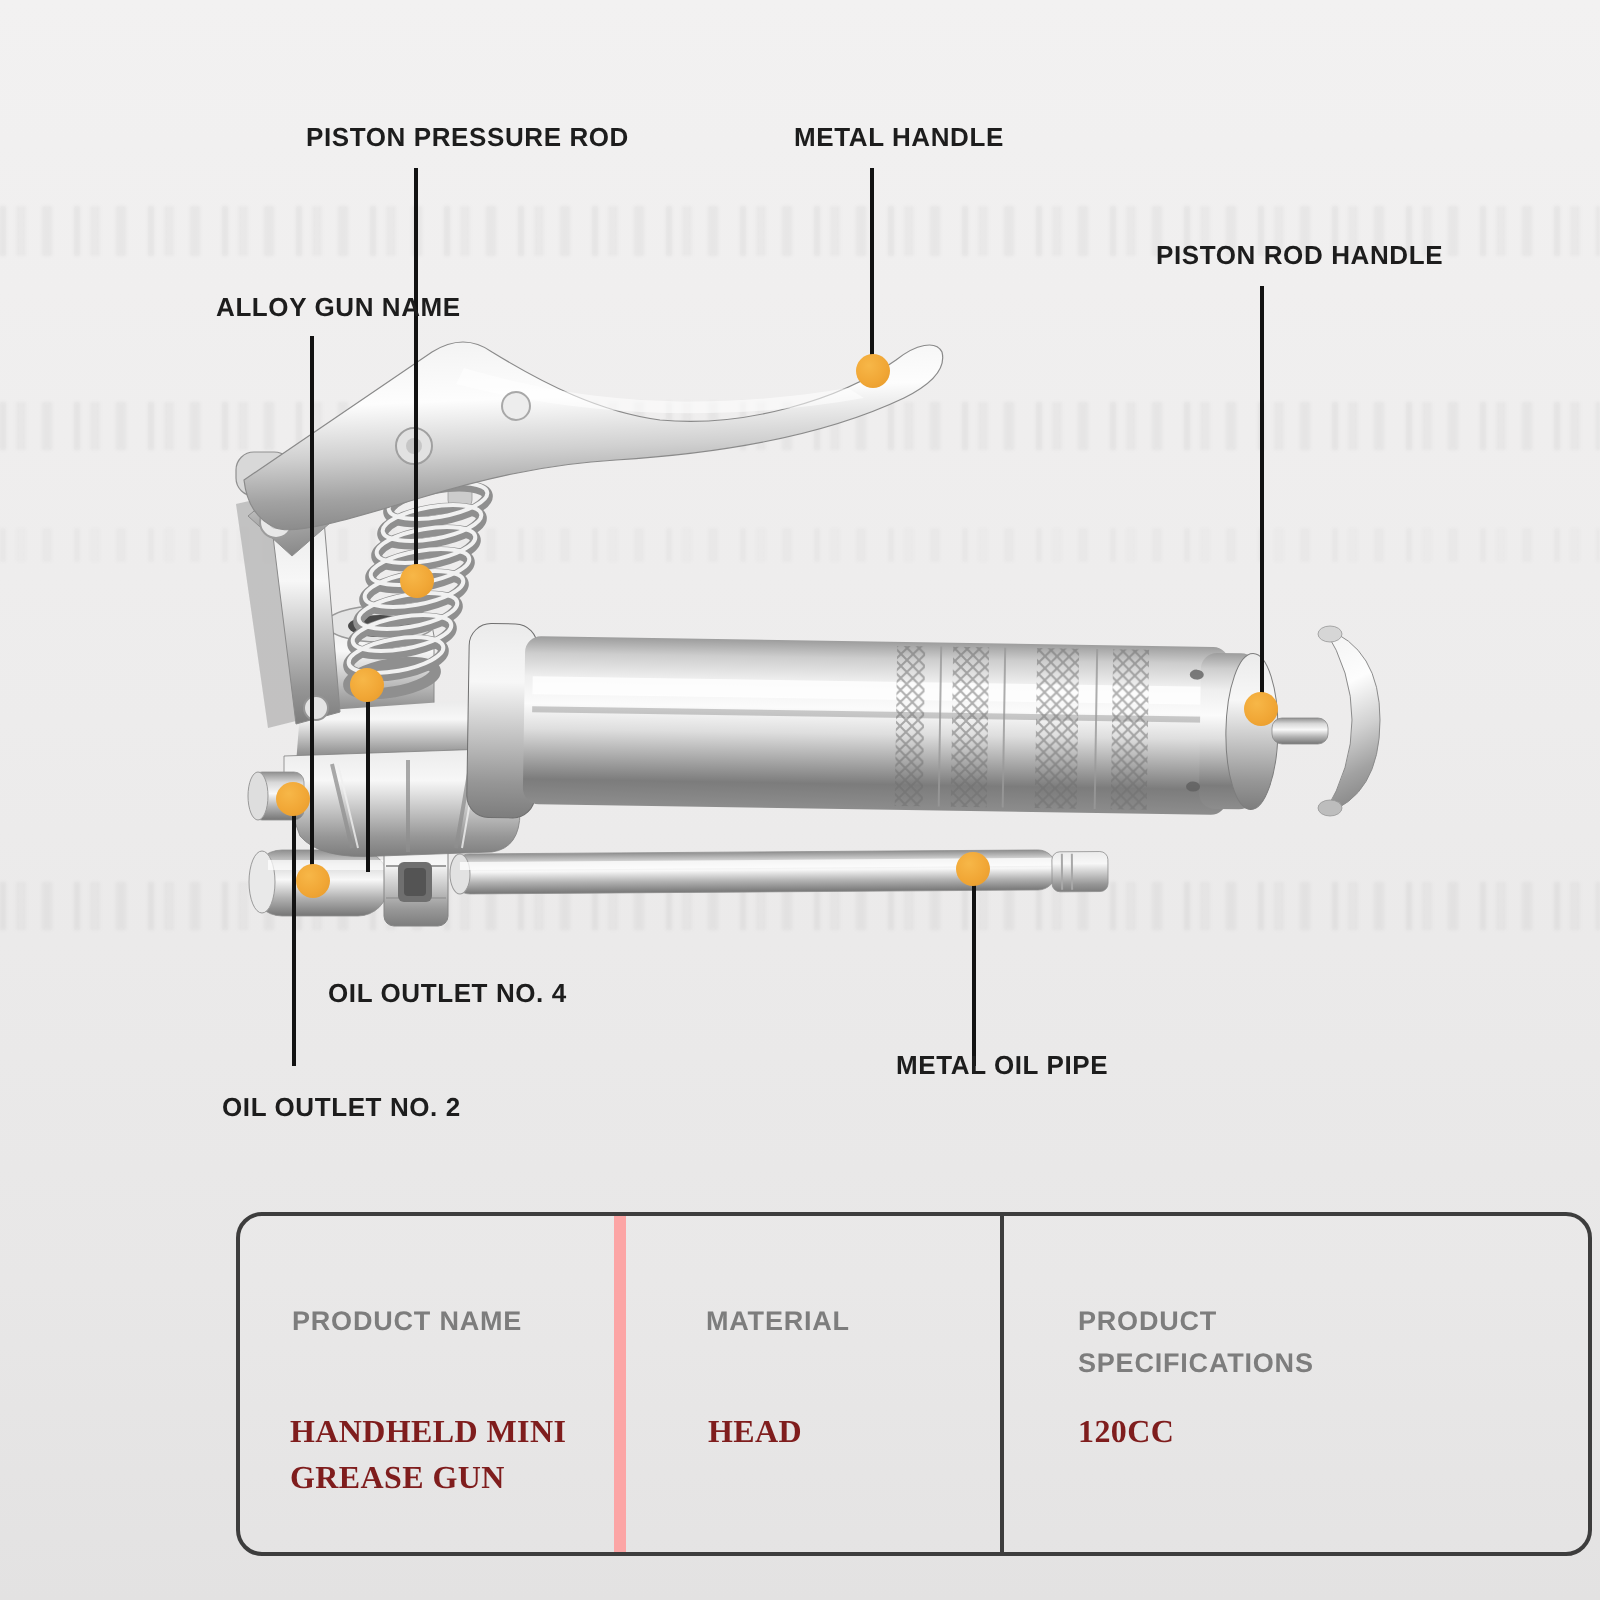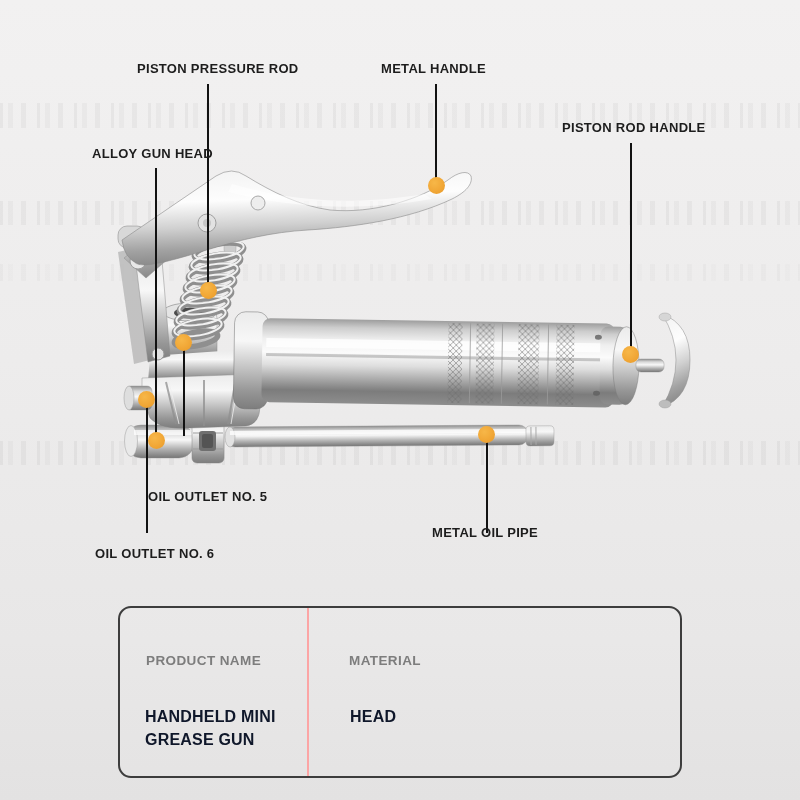--- a/index.html
+++ b/index.html
@@ -12,45 +12,45 @@
   .wm{
     position:absolute;left:0;width:800px;pointer-events:none;
     background:repeating-linear-gradient(90deg,
       rgba(110,110,110,.08) 0 3px, rgba(0,0,0,0) 3px 8px,
       rgba(110,110,110,.05) 8px 13px, rgba(0,0,0,0) 13px 21px,
       rgba(110,110,110,.07) 21px 26px, rgba(0,0,0,0) 26px 37px);
     filter:blur(.7px);
   }
   .callout-label{
     position:absolute;font-size:13px;font-weight:700;color:#1d1d1d;
-    letter-spacing:.3px;white-space:nowrap;
+    letter-spacing:.3px;white-space:nowrap;margin-left:16px;
   }
   .cline{position:absolute;width:2px;background:#121212;}
   .dot{
     position:absolute;width:17px;height:17px;border-radius:50%;
     background:radial-gradient(circle at 38% 34%,#f7b748 0%,#f1a736 55%,#e6992a 100%);
   }
   .gun-svg{position:absolute;left:0;top:0;}
   
   .spec-table{
-    position:absolute;left:118px;top:606px;width:564px;height:172px;
+    position:absolute;left:118px;top:606px;width:678px;height:172px;
     border:2px solid #3d3d3d;border-radius:13px;display:flex;box-sizing:border-box;
     background:rgba(255,255,255,.06);
   }
   .spec-cell{position:relative;height:100%;box-sizing:border-box;}
   .cell-1{width:187px;}
-  .cell-2{width:193px;border-left:2px solid #fca5a5;}
+  .cell-2{width:193px;border-left:6px solid #fca5a5;}
   .cell-3{flex:1;border-left:2px solid #3d3d3d;}
   .cell-header{
     position:absolute;top:42px;font-size:13.5px;font-weight:700;color:#7d7d7d;
     letter-spacing:.4px;line-height:21px;
   }
   .cell-value{
-    position:absolute;top:97px;font-size:16px;font-weight:800;color:#0f172a;
-    letter-spacing:.2px;line-height:23px;
+    position:absolute;top:97px;font-size:16px;font-weight:800;color:#7f1d1d;
+    letter-spacing:.2px;line-height:23px;font-family:Liberation Serif, serif;
   }
   .cell-1 .cell-header{left:26px;}
   .cell-1 .cell-value{left:25px;width:150px;}
   .cell-2 .cell-header{left:40px;}
   .cell-2 .cell-value{left:41px;}
   .cell-3 .cell-header{left:37px;width:140px;}
   .cell-3 .cell-value{left:37px;}
 </style>
 </head>
 <body>
@@ -222,29 +222,33 @@
   <div class="dot" style="left:428px;top:177px;"></div>
   <div class="dot" style="left:622px;top:346px;"></div>
   <div class="dot" style="left:175px;top:334px;"></div>
   <div class="dot" style="left:138px;top:391px;"></div>
   <div class="dot" style="left:148px;top:432px;"></div>
   <div class="dot" style="left:478px;top:426px;"></div>
 
   <div class="callout-label" style="left:137px;top:61px;">PISTON PRESSURE ROD</div>
   <div class="callout-label" style="left:381px;top:61px;">METAL HANDLE</div>
   <div class="callout-label" style="left:562px;top:120px;">PISTON ROD HANDLE</div>
-  <div class="callout-label" style="left:92px;top:146px;">ALLOY GUN HEAD</div>
-  <div class="callout-label" style="left:148px;top:489px;">OIL OUTLET NO. 5</div>
-  <div class="callout-label" style="left:95px;top:546px;">OIL OUTLET NO. 6</div>
+  <div class="callout-label" style="left:92px;top:146px;">ALLOY GUN NAME</div>
+  <div class="callout-label" style="left:148px;top:489px;">OIL OUTLET NO. 4</div>
+  <div class="callout-label" style="left:95px;top:546px;">OIL OUTLET NO. 2</div>
   <div class="callout-label" style="left:432px;top:525px;">METAL OIL PIPE</div>
 
   <div class="spec-table">
     <div class="spec-cell cell-1">
       <div class="cell-header">PRODUCT NAME</div>
       <div class="cell-value">HANDHELD MINI GREASE GUN</div>
     </div>
     <div class="spec-cell cell-2">
       <div class="cell-header">MATERIAL</div>
       <div class="cell-value">HEAD</div>
     </div>
+    <div class="spec-cell cell-3">
+      <div class="cell-header">PRODUCT SPECIFICATIONS</div>
+      <div class="cell-value">120CC</div>
+    </div>
   </div>
 
 </div>
 
 </body></html>

